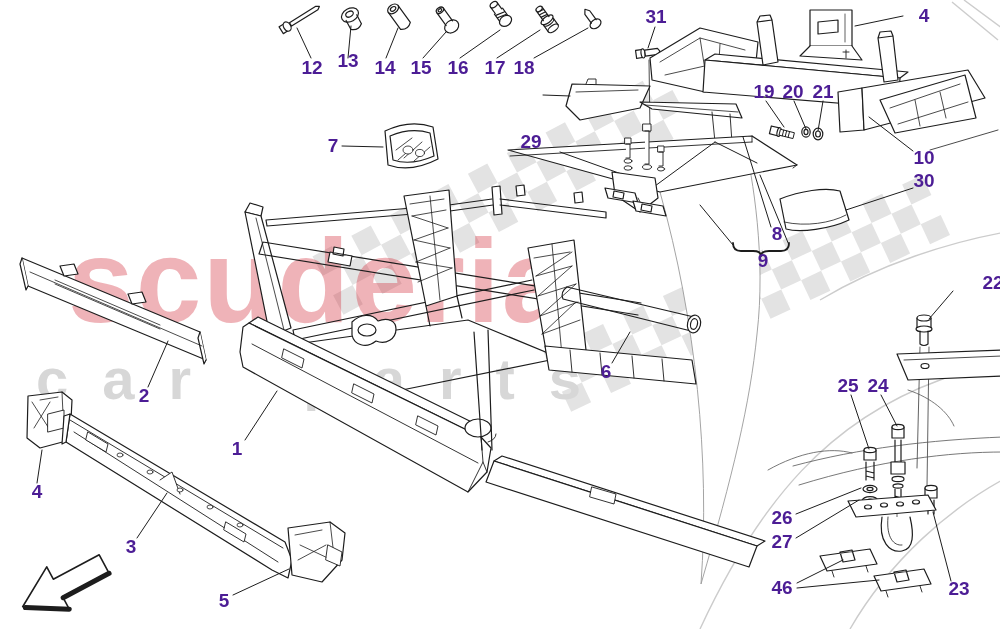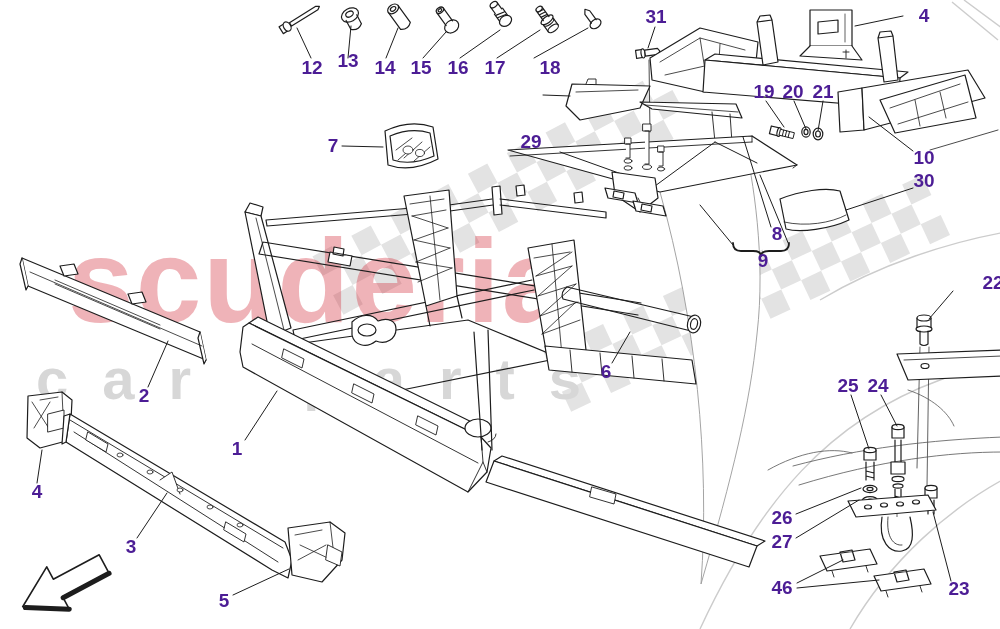--- a/index.html
+++ b/index.html
@@ -410,21 +410,21 @@
   <div class="callout" style="left: 777px; top: 234px;">8</div>
   <div class="callout" style="left: 763px; top: 261px;">9</div>
   <div class="callout" style="left: 924px; top: 158px; text-align: right;">10</div>
   <div class="callout" style="left: 924px; top: 16px;">4</div>
   <div class="callout" style="left: 312px; top: 68px;">12</div>
   <div class="callout" style="left: 348px; top: 61px;">13</div>
   <div class="callout" style="left: 385px; top: 68px;">14</div>
   <div class="callout" style="left: 421px; top: 68px;">15</div>
   <div class="callout" style="left: 458px; top: 68px;">16</div>
   <div class="callout" style="left: 495px; top: 68px;">17</div>
-  <div class="callout" style="left: 550px; top: 68px; text-align: center;">18</div>
+  <div class="callout" style="left: 524px; top: 68px; text-align: center;">18</div>
   <div class="callout" style="left: 764px; top: 92px;">19</div>
   <div class="callout" style="left: 793px; top: 92px; text-align: right;">20</div>
   <div class="callout" style="left: 823px; top: 92px;">21</div>
   <div class="callout" style="left: 962px; top: 283px; margin-left: 31px;">22</div>
   <div class="callout" style="left: 959px; top: 589px;">23</div>
   <div class="callout" style="left: 878px; top: 386px;">24</div>
   <div class="callout" style="left: 848px; top: 386px;">25</div>
   <div class="callout" style="left: 782px; top: 518px;">26</div>
   <div class="callout" style="left: 782px; top: 542px;">27</div>
   <div class="callout" style="left: 782px; top: 588px;">46</div>

